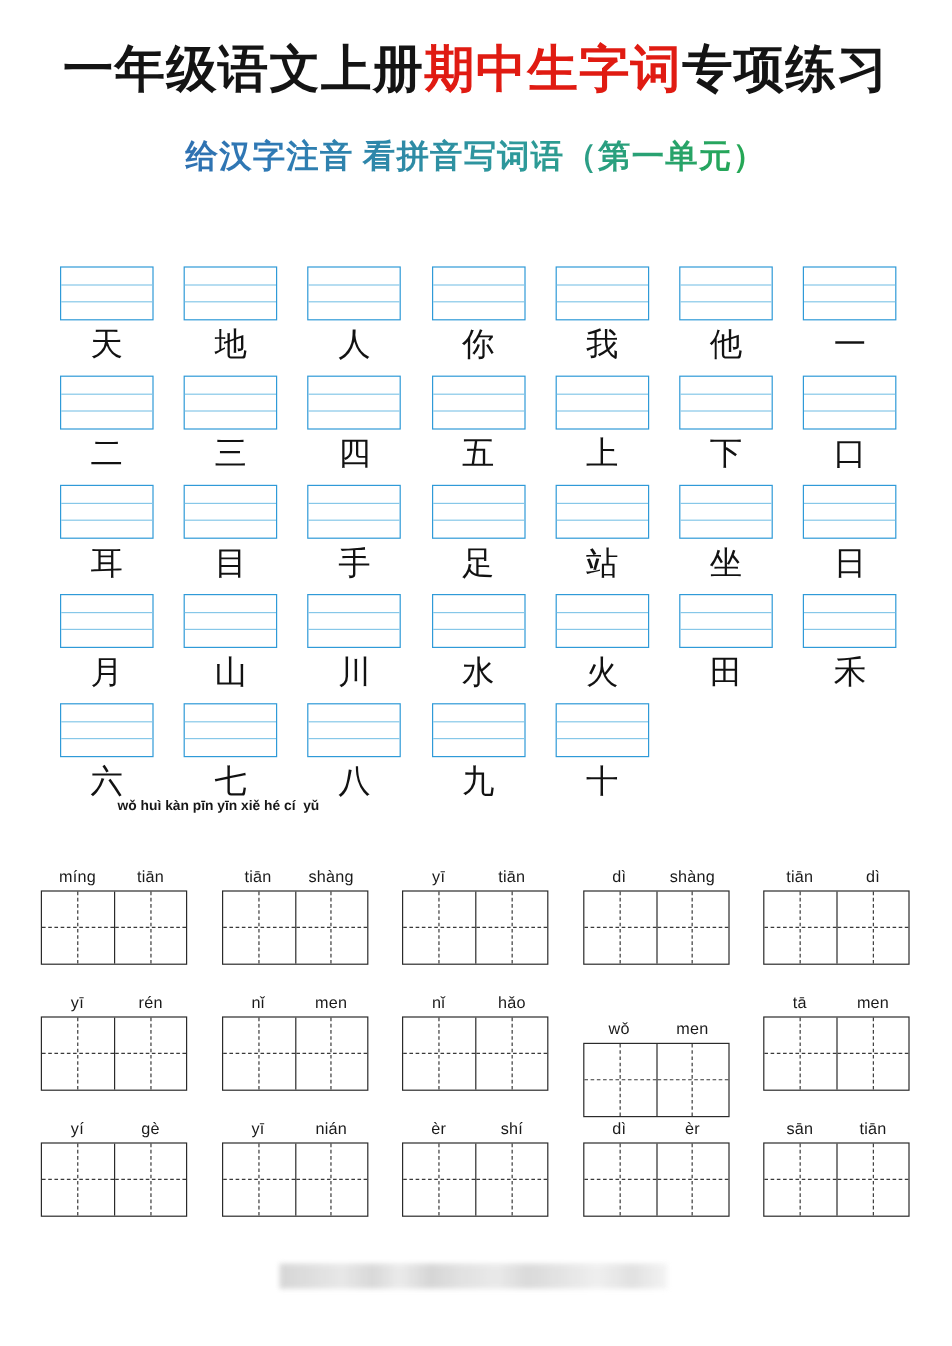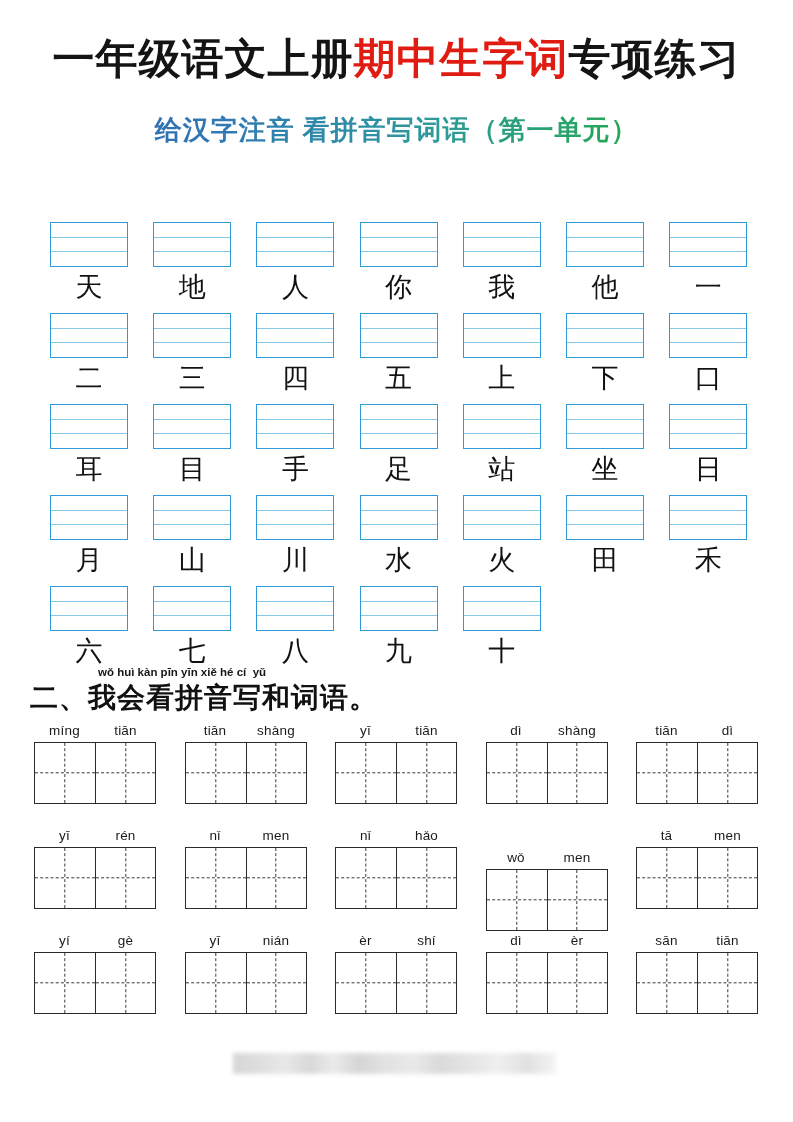--- a/index.html
+++ b/index.html
@@ -428,21 +428,20 @@
           <div class="ln l1"></div>
           <div class="ln l2"></div>
         </div>
         <div class="p1-char">十</div>
       </div>
     </div>
   </div>
 
 <div class="sec-head" style="top:666px;">
   <div class="py-line" style="left:68px;">wǒ huì kàn pīn yīn xiě hé cí  yǔ</div>
-  <div class="cn-line">二、我会看拼音写和词语。</div>
 </div>
 
 <div class="p2" id="part2">
     <div class="p2-row" style="top: 722px;">
       <div class="p2-group" style="left: 34px;">
         <div class="p2-py">
           <span>míng</span>
           <span>tiān</span>
         </div>
         <div class="p2-grid">

